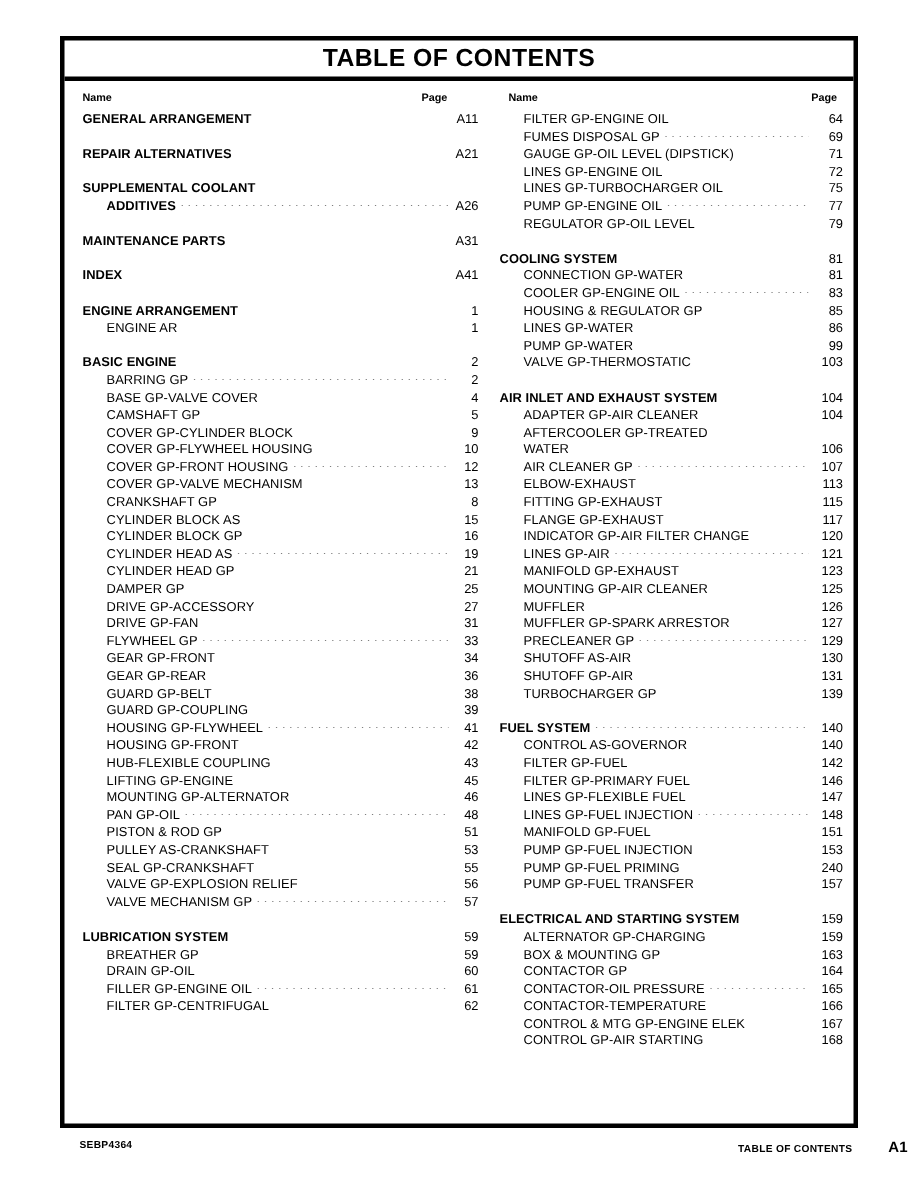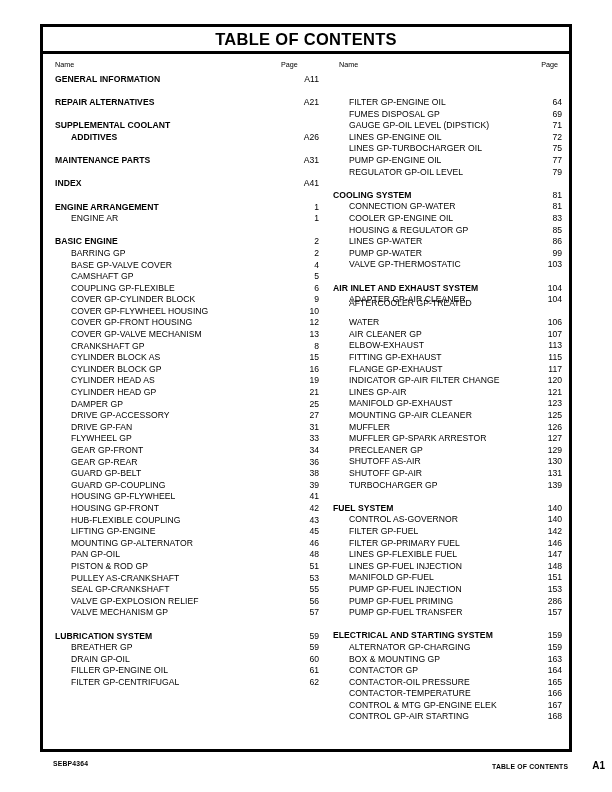--- a/index.html
+++ b/index.html
@@ -58,21 +58,21 @@
     position: absolute;
     left: 0;
     top: 27px;
     right: 0;
     height: 20px;
     box-sizing: border-box;
   }
   .col-head span {
     position: absolute;
     font-size: 7.2px;
-    font-weight: normal;
+    font-weight: bold;
     top: 6px;
   }
   .ch-name-l  { left: 12px; }
   .ch-page-l  { left: 238px; }
   .ch-name-r  { left: 296px; }
   .ch-page-r  { right: 11px; }
 
   
   .body-cols {
     position: absolute;
@@ -134,21 +134,21 @@
   .row.sub .label { padding-left: 16px; }
 
   
   .row.cont { }
   .row.cont .leader, .row.cont .pg { visibility: hidden; }
 
   
   .gap { height: 11.6px; }
 
   
-  .col-right .row .pg { min-width: 21px; margin-top: 23px; }
+  .col-right .row .pg { min-width: 21px; }
 
   
   .footer {
     position: absolute;
     left: 40px;
     right: 40px;
     top: 760px;
     height: 16px;
   }
   .footer .doc-code {
@@ -191,21 +191,21 @@
     <div class="col-head">
       <span class="ch-name-l">Name</span>
       <span class="ch-page-l">Page</span>
       <span class="ch-name-r">Name</span>
       <span class="ch-page-r">Page</span>
     </div>
 
     <div class="body-cols">
       <div class="col col-left" id="col-left">
           <div class="row section">
-            <span class="label">GENERAL INFORMATION</span>
+            <span class="label">GENERAL ARRANGEMENT</span>
             <span class="leader"></span>
             <span class="pg">A11</span>
           </div>
           <div class="gap"></div>
           <div class="row section">
             <span class="label">REPAIR ALTERNATIVES</span>
             <span class="leader"></span>
             <span class="pg">A21</span>
           </div>
           <div class="gap"></div>
@@ -257,25 +257,20 @@
             <span class="label">BASE GP-VALVE COVER</span>
             <span class="leader"></span>
             <span class="pg">4</span>
           </div>
           <div class="row sub">
             <span class="label">CAMSHAFT GP</span>
             <span class="leader"></span>
             <span class="pg">5</span>
           </div>
           <div class="row sub">
-            <span class="label">COUPLING GP-FLEXIBLE</span>
-            <span class="leader"></span>
-            <span class="pg">6</span>
-          </div>
-          <div class="row sub">
             <span class="label">COVER GP-CYLINDER BLOCK</span>
             <span class="leader"></span>
             <span class="pg">9</span>
           </div>
           <div class="row sub">
             <span class="label">COVER GP-FLYWHEEL HOUSING</span>
             <span class="leader"></span>
             <span class="pg">10</span>
           </div>
           <div class="row sub">
@@ -635,21 +630,21 @@
             <span class="pg">151</span>
           </div>
           <div class="row sub">
             <span class="label">PUMP GP-FUEL INJECTION</span>
             <span class="leader"></span>
             <span class="pg">153</span>
           </div>
           <div class="row sub">
             <span class="label">PUMP GP-FUEL PRIMING</span>
             <span class="leader"></span>
-            <span class="pg">286</span>
+            <span class="pg">240</span>
           </div>
           <div class="row sub">
             <span class="label">PUMP GP-FUEL TRANSFER</span>
             <span class="leader"></span>
             <span class="pg">157</span>
           </div>
           <div class="gap"></div>
           <div class="row section">
             <span class="label">ELECTRICAL AND STARTING SYSTEM</span>
             <span class="leader"></span>

